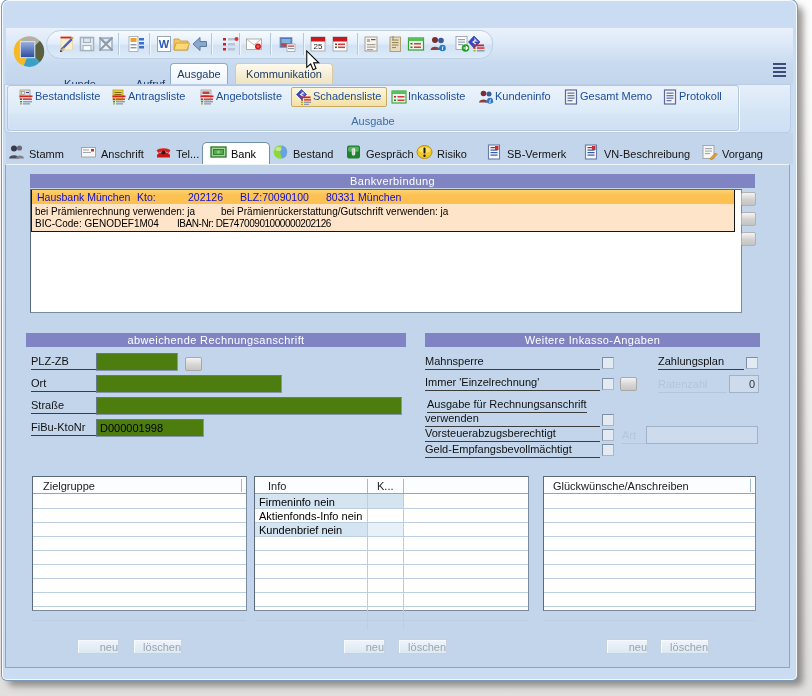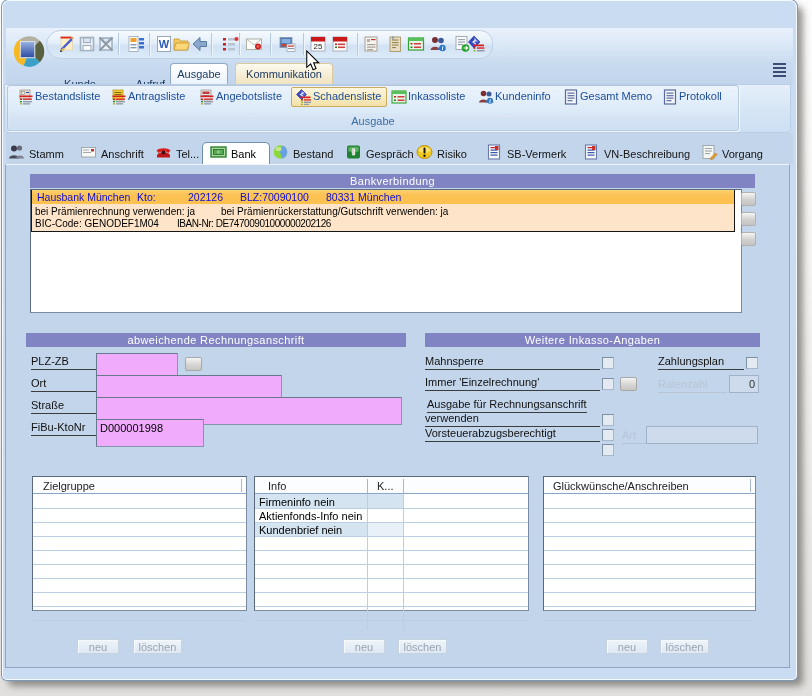--- a/index.html
+++ b/index.html
@@ -61,31 +61,31 @@
 .panel { position:absolute; left:3px; top:164px; width:785px; height:504px;
   background:#c3d5ea; border:1px solid #8ca6c4;
   border-top-color:#eef4fa; }
 .phdr { position:absolute; height:14px; background:#8184c2; color:#ffffff;
   text-align:center; font-size:11px; padding-top:1px; letter-spacing:0.4px; }
 .listbox { position:absolute; left:28px; top:189px; width:712px; height:124px;
   background:#fff; border:1px solid #7a8ba0; border-top-color:#5a6b80; border-left-color:#5a6b80; }
 .selblock { position:absolute; left:0px; top:0px; width:704px; height:42px; border:1px solid #161616; border-top:none; }
 .sq { position:absolute; width:17px; height:14px; border:1px solid #a8a8a8; border-radius:2px;
   background:linear-gradient(180deg,#f4f4f4,#d8d6d4 55%,#c8c6c4); }
-.inp { position:absolute; background:#f0abfc; border:1px solid #8696aa; border-top-color:#66788e; border-left-color:#66788e; height:28px; font-size:11px; padding:2px 0 0 3px; }
+.inp { position:absolute; background:#4d7c0f; border:1px solid #8696aa; border-top-color:#66788e; border-left-color:#66788e; height:18px; font-size:11px; padding:2px 0 0 3px; }
 .inpdis { position:absolute; background:#cddbec; border:1px solid #9fb2c8; color:#333; height:18px; font-size:11px; padding:2px 3px 0 3px; }
 .lbl { position:absolute; color:#111; border-bottom:1px solid #3c3c3c; font-size:11px; padding-bottom:2px; white-space:nowrap; height:15px; }
 .lbldis { position:absolute; color:#b6c5d8; border-bottom:1px solid #b6c5d8; font-size:11px; padding-bottom:2px; white-space:nowrap; height:15px; }
 .cb { position:absolute; width:12px; height:12px; background:#e3eaf2;
   border:1px solid #a8b8c8; border-top-color:#7e90a4; border-left-color:#7e90a4; }
 .grid { position:absolute; top:476px; height:135px; background:#fff; border:1px solid #7a8ba0; border-top-color:#5a6b80; border-left-color:#5a6b80; }
 .ghead { position:absolute; left:0; top:0; right:0; height:17px; background:#fbfdfe;
   border-bottom:1px solid #8aa6cc; font-size:11px; color:#222; }
 .gline { position:absolute; left:0; right:0; height:1px; background:#bccee2; }
-.btn { position:absolute; top:639px; width:42px; height:15px; font-size:11px; color:#9aa5b0; text-align:center; padding-top:1px;
+.btn { position:absolute; top:639px; width:42px; height:15px; font-size:11px; color:#9aa5b0; text-align:right; padding-top:1px;
   background:linear-gradient(180deg,#eff4fa,#dde8f3); border:1px solid #c6d2e0;
   box-shadow:inset 1px 1px 0 #f6fafd; }
 .minibtn { position:absolute; left:739px; width:15px; height:14px;
   background:linear-gradient(180deg,#f5f5f5,#d2d0ce 55%,#c6c4c2); border:1px solid #b2b2b2; border-radius:2px; }
 </style>
 </head>
 <body>
 <div class="win">
   <div class="toolbar">
     <div class="tbpill"></div>
@@ -491,20 +491,21 @@
   <div class="sq" style="left:618px;top:377px;"></div>
   <div class="lbldis" style="left:656px;top:378px;width:69px;">Ratenzahl</div>
   <div class="inpdis" style="left:727px;top:375px;width:30px;text-align:right;">0</div>
   <div class="lbl" style="left:425px;top:398px;width:160px;">Ausgabe für Rechnungsanschrift</div>
   <div class="lbl" style="left:423px;top:412px;width:175px;">verwenden</div>
   <div class="cb" style="left:600px;top:414px;"></div>
   <div class="lbl" style="left:423px;top:427px;width:175px;">Vorsteuerabzugsberechtigt</div>
   <div class="cb" style="left:600px;top:429px;"></div>
   <div class="lbldis" style="left:620px;top:429px;width:24px;">Art</div>
   <div class="inpdis" style="left:644px;top:426px;width:112px;"></div>
+  <div class="lbl" style="left:423px;top:443px;width:175px;">Geld-Empfangsbevollmächtigt</div>
   <div class="cb" style="left:600px;top:444px;"></div>
 
   <div class="grid" style="left:30px;width:215px;">
     <div class="ghead">
         <span style="position:absolute;left:10px;top:3px;">Zielgruppe</span>
       <div style="position:absolute;right:4px;top:2px;width:1px;height:13px;background:#a8b8cc;"></div>
       </div>
     <div class="gline" style="top:31px;"></div>
       <div class="gline" style="top:45px;"></div>
       <div class="gline" style="top:59px;"></div>

